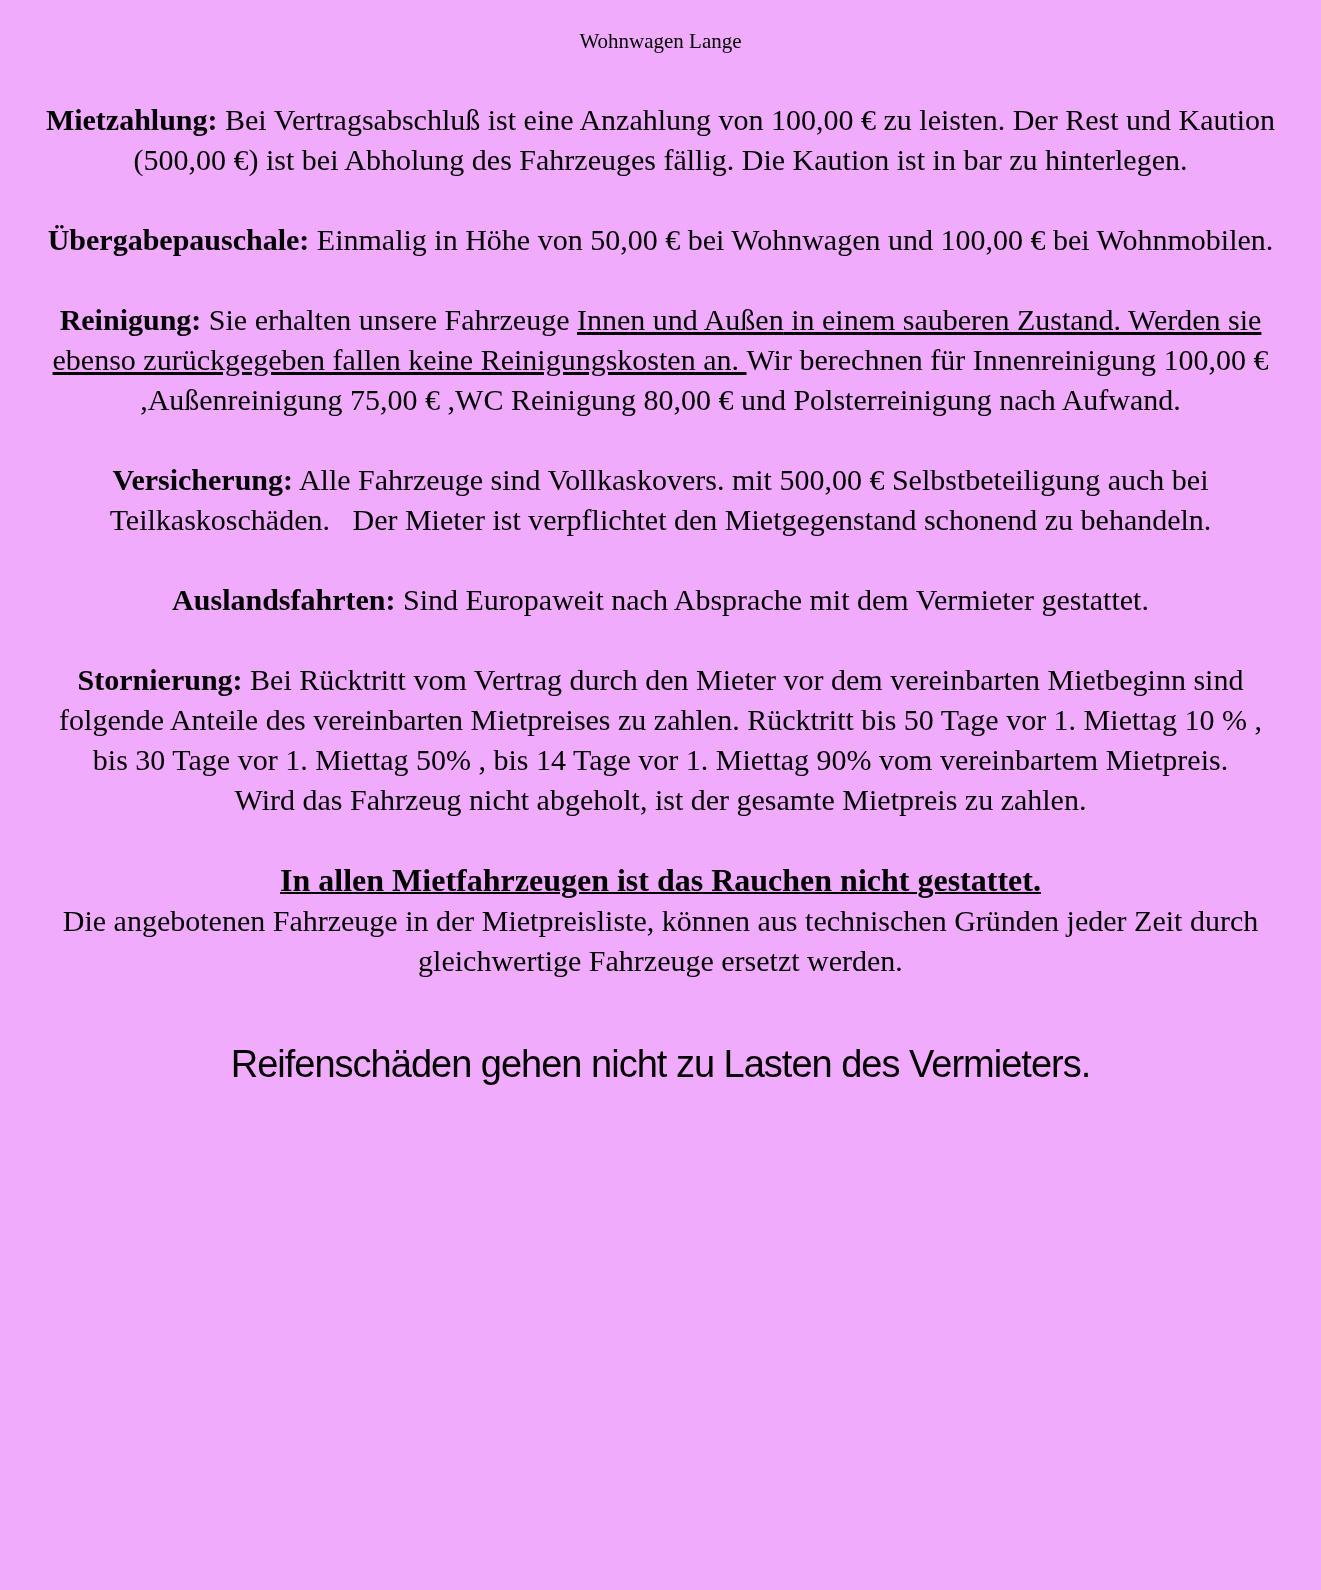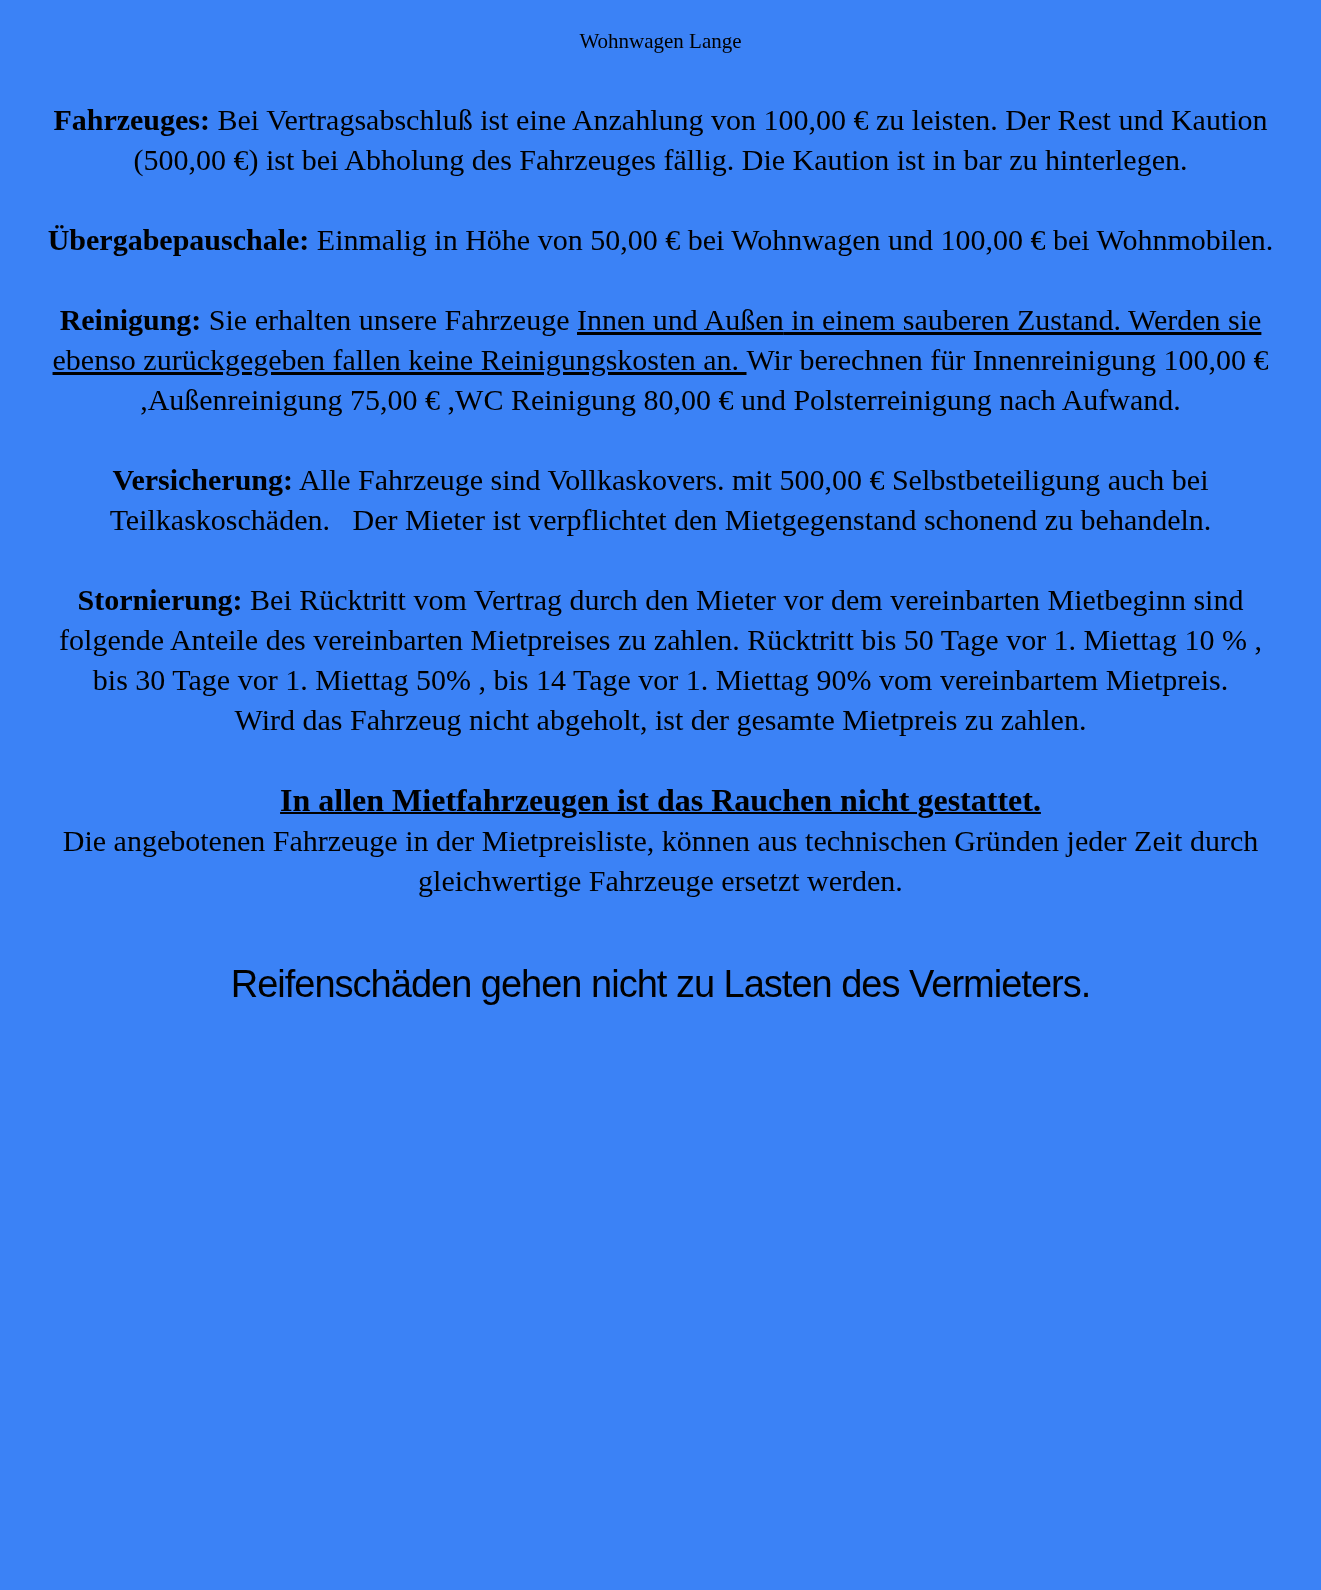--- a/index.html
+++ b/index.html
@@ -2,21 +2,21 @@
 <html><head>
 <meta charset="utf-8">
 <style>
   html, body { margin:0; padding:0; background:#ffffff; }
   .page {
     position: relative;
     width: 1321px;
     height: 1590px;
     box-sizing: border-box;
     padding: 28px 24px 0;
-    background: #3b82f6;
+    background: #f0abfc;
     color: #000000;
     font-family: "Liberation Serif", "DejaVu Serif", serif;
     text-align: center;
     overflow: hidden;
   }
   .doc-header {
     font-size: 21px;
     line-height: 26px;
   }
   .doc-title {
@@ -52,28 +52,29 @@
   .sans-line.haustiere { margin-top: 84px; }
 </style>
 </head>
 <body>
 
 <div class="page">
 
   <div class="doc-header">Wohnwagen Lange</div>
 
 
-  <p class="para first"><b class="lead">Fahrzeuges:</b><span> Bei Vertragsabschluß ist eine Anzahlung von 100,00 € zu leisten. Der Rest und Kaution (500,00 €) ist bei Abholung des Fahrzeuges fällig. Die Kaution ist in bar zu hinterlegen.</span></p>
+  <p class="para first"><b class="lead">Mietzahlung:</b><span> Bei Vertragsabschluß ist eine Anzahlung von 100,00 € zu leisten. Der Rest und Kaution (500,00 €) ist bei Abholung des Fahrzeuges fällig. Die Kaution ist in bar zu hinterlegen.</span></p>
 
   <p class="para"><b class="lead">Übergabepauschale:</b><span> Einmalig in Höhe von 50,00 € bei Wohnwagen und 100,00 € bei Wohnmobilen.</span></p>
 
   <p class="para"><b class="lead">Reinigung:</b><span> Sie erhalten unsere Fahrzeuge </span><span class="b-u">Innen und Außen</span><span class="u"> in einem sauberen Zustand. Werden sie ebenso zurückgegeben fallen keine Reinigungskosten an.&nbsp;</span><span>Wir berechnen für Innenreinigung 100,00 € ,Außenreinigung 75,00 € ,WC Reinigung 80,00 € und Polsterreinigung nach Aufwand.</span></p>
 
   <p class="para"><b class="lead">Versicherung:</b><span> Alle Fahrzeuge sind Vollkaskovers. mit 500,00 € Selbstbeteiligung auch bei Teilkaskoschäden. &nbsp; Der Mieter ist verpflichtet den Mietgegenstand schonend zu behandeln.</span></p>
 
+  <p class="para"><b class="lead">Auslandsfahrten:</b><span> Sind Europaweit nach Absprache mit dem Vermieter gestattet.</span></p>
 
   <p class="para"><b class="lead">Stornierung:</b><span> Bei Rücktritt vom Vertrag durch den Mieter vor dem vereinbarten Mietbeginn sind folgende Anteile des vereinbarten Mietpreises zu zahlen. Rücktritt bis 50 Tage vor 1. Miettag 10 % ,</span><br><span>bis 30 Tage vor 1. Miettag 50% , bis 14 Tage vor 1. Miettag 90% vom vereinbartem Mietpreis.</span><br><span>Wird das Fahrzeug nicht abgeholt, ist der gesamte Mietpreis zu zahlen.</span></p>
 
   <p class="para"><span class="rauchen-heading">In allen Mietfahrzeugen ist das Rauchen nicht gestattet.</span><br><span>Die angebotenen Fahrzeuge in der Mietpreisliste, können aus technischen Gründen jeder Zeit durch gleichwertige Fahrzeuge ersetzt werden.</span></p>
 
   <p class="sans-line">Reifenschäden gehen nicht zu Lasten des Vermieters.</p>
 
 
 </div>
 

